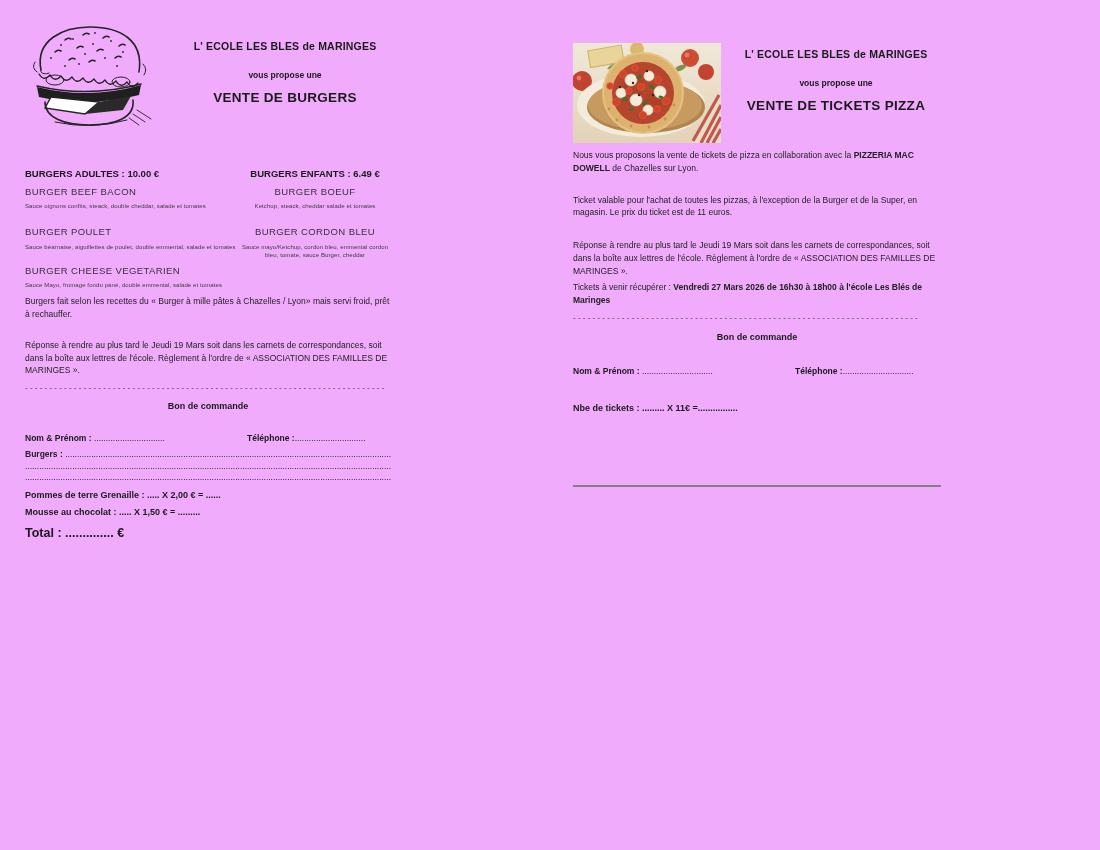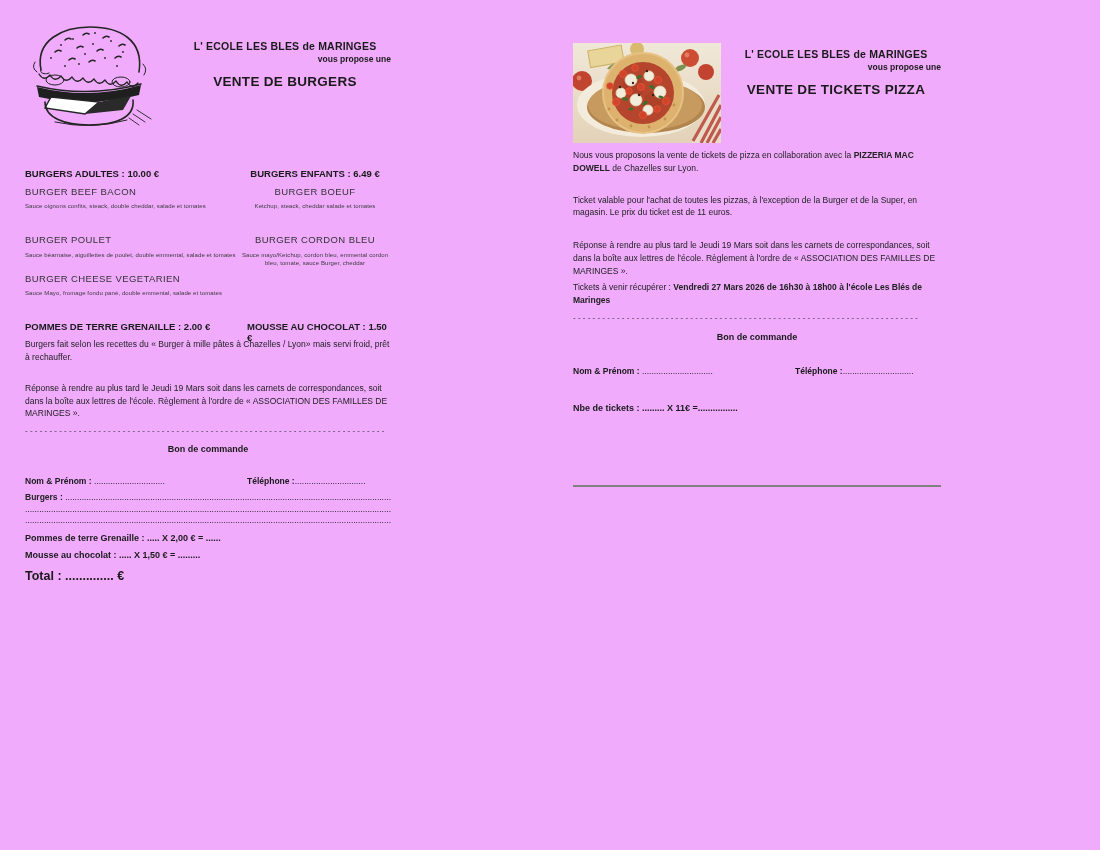--- a/index.html
+++ b/index.html
@@ -11,30 +11,30 @@
   .flyer-burger { left:25px; top:14px; width:366px; }
   .flyer-pizza  { left:573px; top:40px; width:368px; }
 
   .head { display:flex; align-items:flex-start; }
   .burger-art { width:130px; height:114px; margin-top:4px; flex:0 0 auto; }
   .pizza-art  { width:148px; height:100px; margin-top:3px; flex:0 0 auto; }
   .head-titles { margin-left:auto; text-align:center; }
   .flyer-burger .head-titles { width:212px; padding-top:26px; }
   .flyer-pizza  .head-titles { width:210px; padding-top:8px; }
   .school { font-size:10.5px; font-weight:700; letter-spacing:0.2px; }
-  .tagline { margin-top:2px; font-size:8.5px; font-weight:700;text-align:right; }
+  .tagline { margin-top:18px; font-size:8.5px; font-weight:700; }
   .flyer-title { margin-top:10px; font-size:13.5px; font-weight:700; letter-spacing:0.3px; }
 
   .menu-cols { display:flex; margin-top:36px; }
   .col-a { width:214px; }
   .col-b { flex:1; text-align:center; }
   .price-h { font-size:9.5px; font-weight:700; }
   .item-n { font-size:9.5px; color:#333; letter-spacing:0.4px; }
   .item-d { font-size:6px; color:#3c3c3c; letter-spacing:0.1px; line-height:1.35; }
-  .mt7 { margin-top:7px; } .mt5 { margin-top:5px; } .mt8 { margin-top:24px; }
+  .mt7 { margin-top:7px; } .mt5 { margin-top:5px; } .mt8 { margin-top:16px; }
   .mt6 { margin-top:6px; } .mt14 { margin-top:14px; }
 
   .price-row { position:relative; margin-top:24px; font-size:9.5px; font-weight:700; }
   .abs-col { position:absolute; left:222px; top:0; }
 
   .note { font-size:8.5px; line-height:1.5; margin-top:6px; color:#222; }
   .note .b { font-weight:700; }
   .mt18 { margin-top:18px; } .mt3 { margin-top:3px; } .mt4 { margin-top:4px; }
   .mt19 { margin-top:19px; } .mt20 { margin-top:20px; }
 
@@ -115,24 +115,20 @@
       </div>
       <div class="col-b">
         <div class="price-h">BURGERS ENFANTS : 6.49 €</div>
         <div class="item-n mt7">BURGER BOEUF</div>
         <div class="item-d mt5">Ketchup, steack, cheddar salade et tomates</div>
         <div class="item-n mt8">BURGER CORDON BLEU</div>
         <div class="item-d mt6">Sauce mayo/Ketchup, cordon bleu, emmental cordon bleu, tomate, sauce Burger, cheddar</div>
       </div>
     </div>
 
-    <div class="price-row">
-      <span>POMMES DE TERRE GRENAILLE : 2.00 €</span>
-      <span class="abs-col">MOUSSE AU CHOCOLAT : 1.50 €</span>
-    </div>
 
     <div class="note">Burgers fait selon les recettes du « Burger à mille pâtes à Chazelles / Lyon» mais servi froid, prêt à rechauffer.</div>
     <div class="note mt18">Réponse à rendre au plus tard le Jeudi 19 Mars soit dans les carnets de correspondances, soit dans la boîte aux lettres de l'école. Règlement à l'ordre de « ASSOCIATION DES FAMILLES DE MARINGES ».</div>
 
     <div class="sep">- - - - - - - - - - - - - - - - - - - - - - - - - - - - - - - - - - - - - - - - - - - - - - - - - - - - - - - - - - - - - - - - - - - - - - - - - -</div>
     <div class="bon">Bon de commande</div>
 
     <div class="form-row">
       <span class="lbl">Nom &amp; Prénom : </span><span class="dots">..............................</span>
       <span class="abs-col"><span class="lbl">Téléphone :</span><span class="dots">..............................</span></span>

